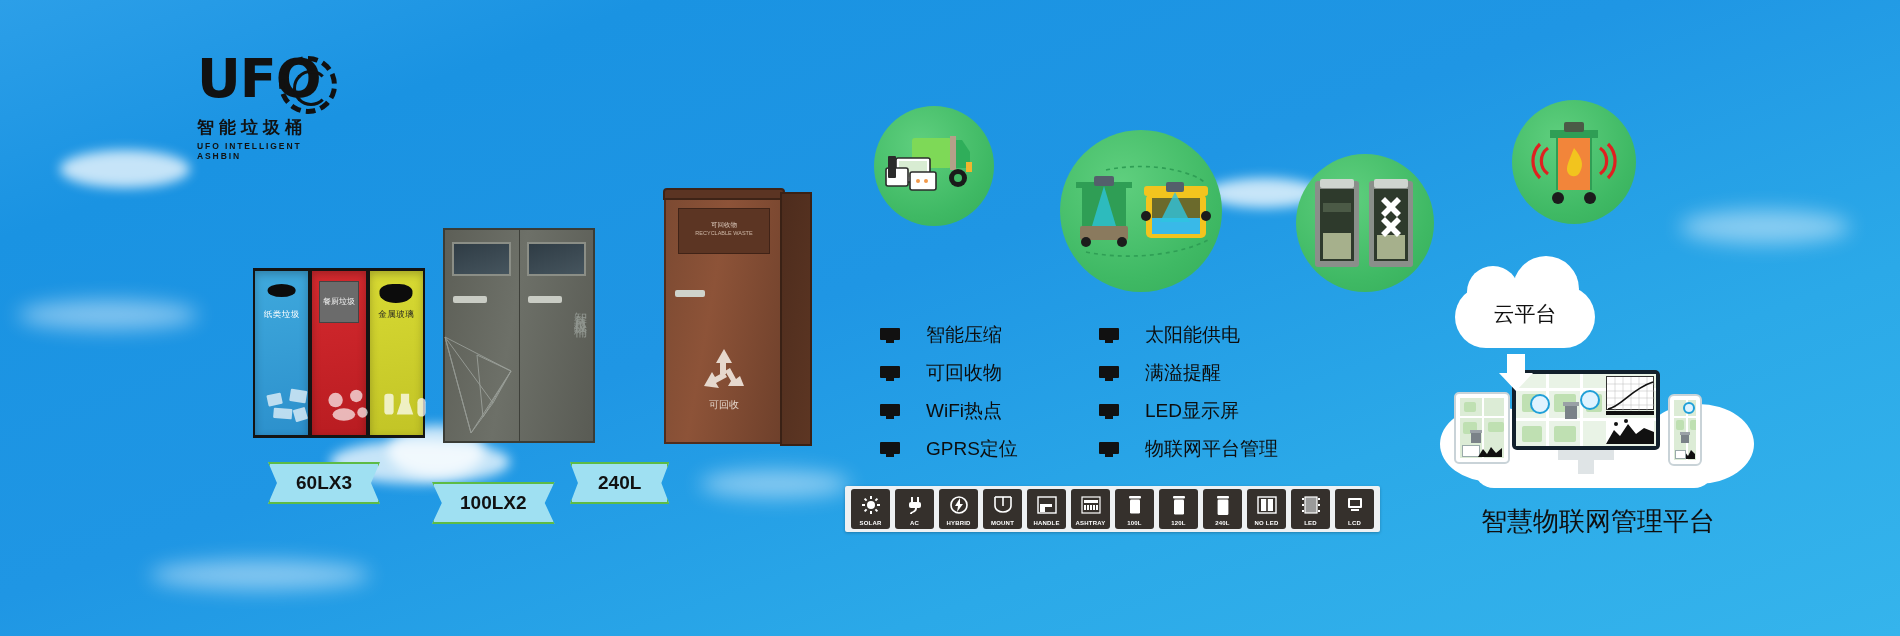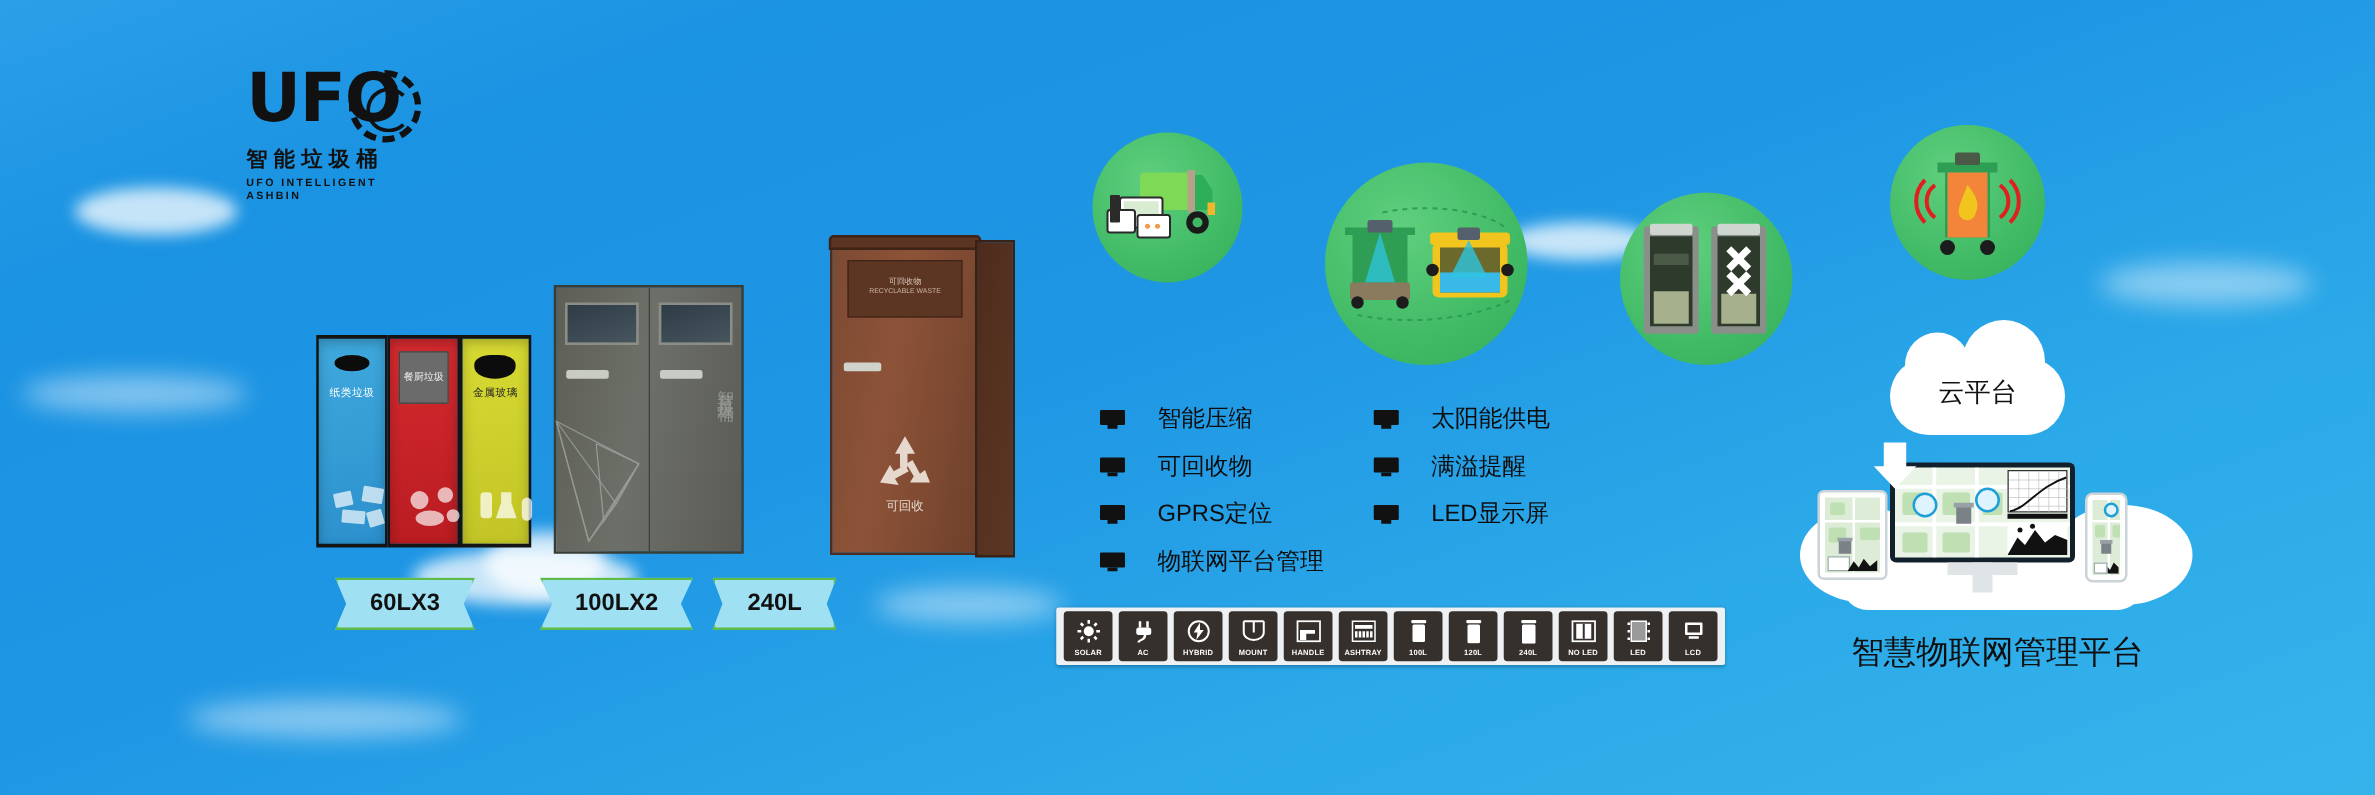--- a/index.html
+++ b/index.html
@@ -115,21 +115,21 @@
   
   .banner {
     position: absolute; height: 42px; padding: 0 26px;
     display: flex; align-items: center; justify-content: center;
     background: #9fe0f2; color: #111; font-size: 19px; font-weight: 700;
     border: 2px solid #5dbb46;
     clip-path: polygon(0 0, 100% 0, 92% 50%, 100% 100%, 0 100%, 8% 50%);
     text-align: center;
   }
   #banner-60  { left: 268px; top: 462px; }
-  #banner-100 { left: 432px; top: 462px; }
+  #banner-100 { left: 432px; top: 482px; }
   #banner-240 { left: 570px; top: 462px; }
 
   
   .gcircle {
     position: absolute; border-radius: 50%;
     background: radial-gradient(circle at 38% 32%, #5fcf7e, #3fb964 65%, #35ad59);
   }
   #gc1 { left: 874px; top: 106px; width: 120px; height: 120px; }
   #gc2 { left: 1060px; top: 130px; width: 162px; height: 162px; }
   #gc3 { left: 1296px; top: 154px; width: 138px; height: 138px; }
@@ -152,21 +152,21 @@
     display: flex; align-items: center; padding: 3px 6px; gap: 5px;
     box-shadow: 0 1px 3px rgba(0,0,0,.25);
   }
   .sicon { width: 39px; height: 40px; background: #35302c; border-radius: 3px;
            display: flex; flex-direction: column; align-items: center; position: relative; }
   .sicon .glyph { flex: 1; width: 100%; display:flex; align-items:center; justify-content:center; }
   .sicon .cap { width: 100%; text-align: center; font-size: 6px; font-weight: 700;
                 color: #fff; letter-spacing: .2px; padding-bottom: 3px; }
 
   
-  #cloudbox { position: absolute; left: 1512px; top: 286px; width: 140px; height: 62px; }
+  #cloudbox { position: absolute; left: 1455px; top: 286px; width: 140px; height: 62px; }
   .cbubble { position:absolute; inset:0; background:#fff; border-radius: 40px; }
   .cbubble:before { content:""; position:absolute; left:12px; top:-20px; width:52px; height:52px; background:#fff; border-radius:50%;}
   .cbubble:after  { content:""; position:absolute; left:58px; top:-30px; width:66px; height:66px; background:#fff; border-radius:50%;}
   .ctext { position:absolute; left:0; right:0; top:14px; text-align:center;
            font-size: 21px; color:#111; z-index:3; }
   #cloud-arrow { position:absolute; left: 1516px; top: 354px; width: 0; height:0; z-index:4;}
   .arrow-stem { position:absolute; left:-9px; top:0; width:18px; height:20px; background:#fff;}
   .arrow-head { position:absolute; left:-17px; top:19px; width:0; height:0;
                 border-left:17px solid transparent; border-right:17px solid transparent; border-top:18px solid #fff;}
 
@@ -410,28 +410,35 @@
           <span class="scr"></span>
           <span class="std"></span>
         </span>
       <span class="txt">满溢提醒</span>
     </div>
     <div class="feat">
       <span class="ico">
           <span class="scr"></span>
           <span class="std"></span>
         </span>
+      <span class="txt">WiFi热点</span>
+    </div>
+    <div class="feat">
+      <span class="ico">
+          <span class="scr"></span>
+          <span class="std"></span>
+        </span>
+      <span class="txt">LED显示屏</span>
+    </div>
+    <div class="feat">
+      <span class="ico">
+          <span class="scr"></span>
+          <span class="std"></span>
+        </span>
       <span class="txt">GPRS定位</span>
-    </div>
-    <div class="feat">
-      <span class="ico">
-          <span class="scr"></span>
-          <span class="std"></span>
-        </span>
-      <span class="txt">LED显示屏</span>
     </div>
     <div class="feat">
       <span class="ico">
           <span class="scr"></span>
           <span class="std"></span>
         </span>
       <span class="txt">物联网平台管理</span>
     </div>
   </div>
 

